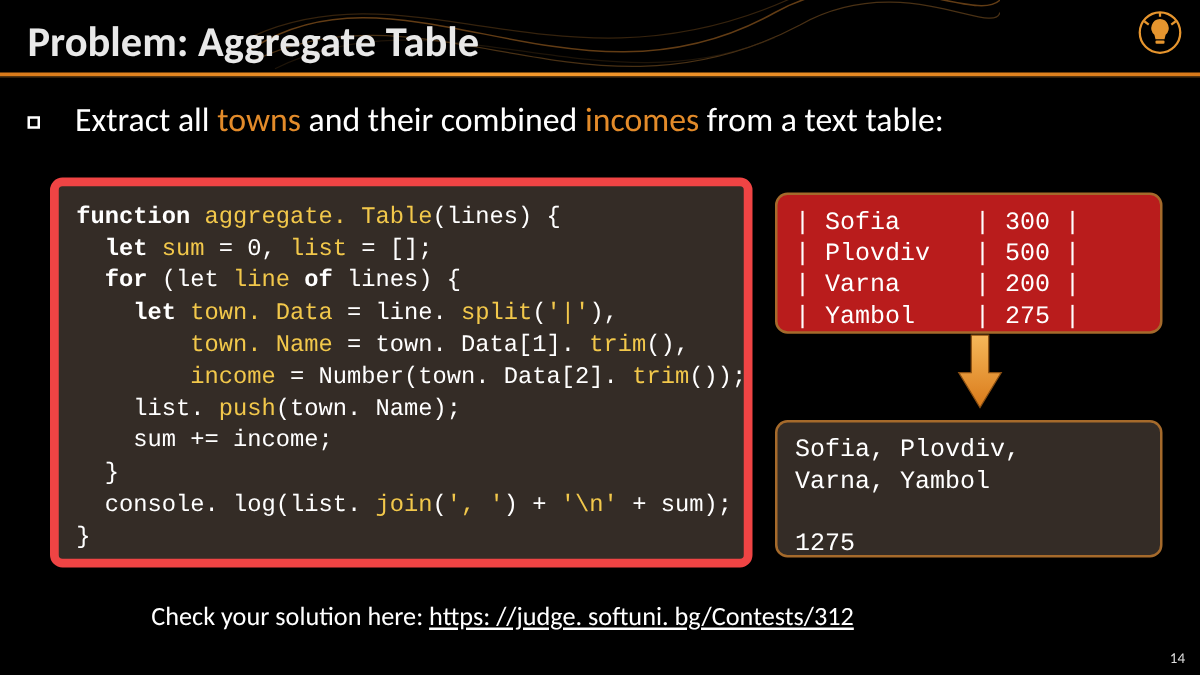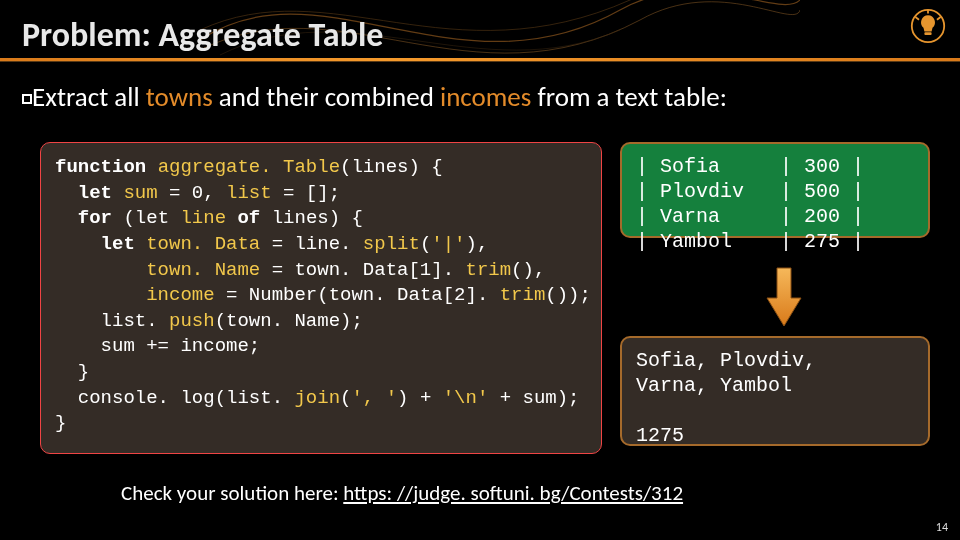--- a/index.html
+++ b/index.html
@@ -46,56 +46,56 @@
     top: 58px; left: 0;
     width: 960px; height: 4px;
     background: linear-gradient(90deg, #d97a1a 0%, #f59a2c 40%, #d97a1a 100%);
     border-bottom: 1px solid #5a3a15;
   }
   .bullet-row {
     position: absolute;
     top: 80px; left: 22px;
     display: flex;
     align-items: baseline;
-    gap: 0;
+    gap: 28px;
     font-size: 27px;
   }
   .bullet-sq {
     width: 10px; height: 10px;
     background: #000;
     border: 2px solid #fff;
     display: inline-block;
     position: relative;
     top: -2px;
   }
   .bullet-text { color: #fff; }
   .accent { color: #e38b2a; }
   .code-box {
     position: absolute;
     top: 142px; left: 40px;
     width: 562px;
     height: 312px;
     background: #342c26;
-    border: 1px solid #ef4444;
+    border: 7px solid #ef4444;
     border-radius: 10px;
     padding: 12px 14px;
     font-family: "Consolas", "Courier New", monospace;
     font-size: 19px;
     line-height: 1.35;
     color: #fff;
     white-space: pre;
   }
   .kw { font-weight: 700; }
   .yl { color: #f2c84b; }
   .input-box {
     position: absolute;
-    top: 142px; right: 30px;
+    top: 154px; right: 30px;
     width: 310px;
-    height: 96px;
-    background: #15803d;
+    height: 113px;
+    background: #b91c1c;
     border: 2px solid #a56a2b;
     border-radius: 10px;
     padding: 10px 14px;
     font-family: "Consolas", "Courier New", monospace;
     font-size: 20px;
     line-height: 1.25;
     color: #fff;
     white-space: pre;
   }
   .arrow {

